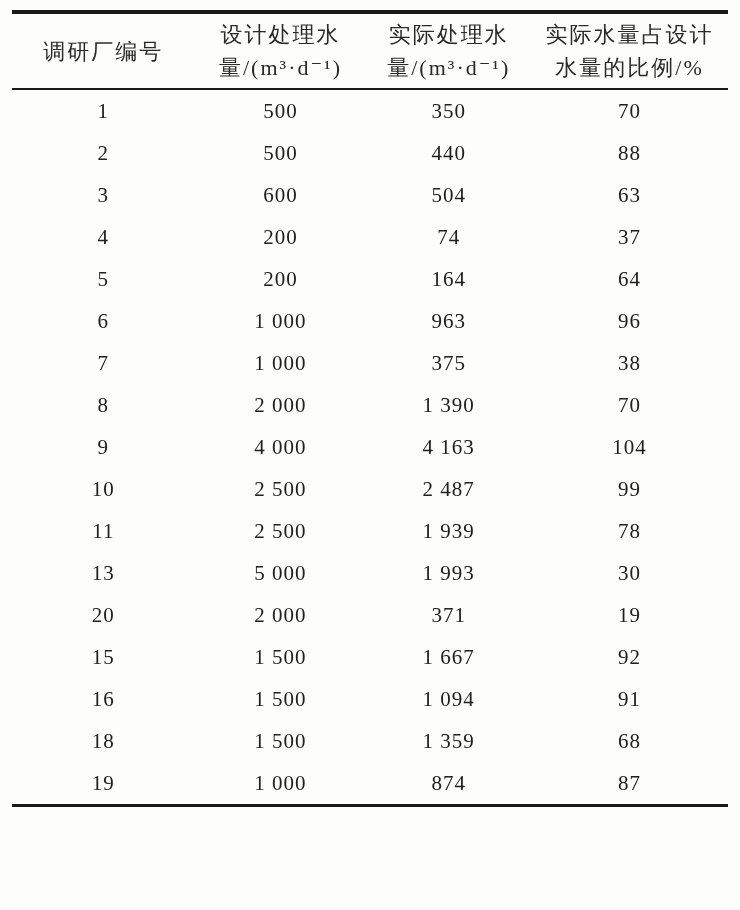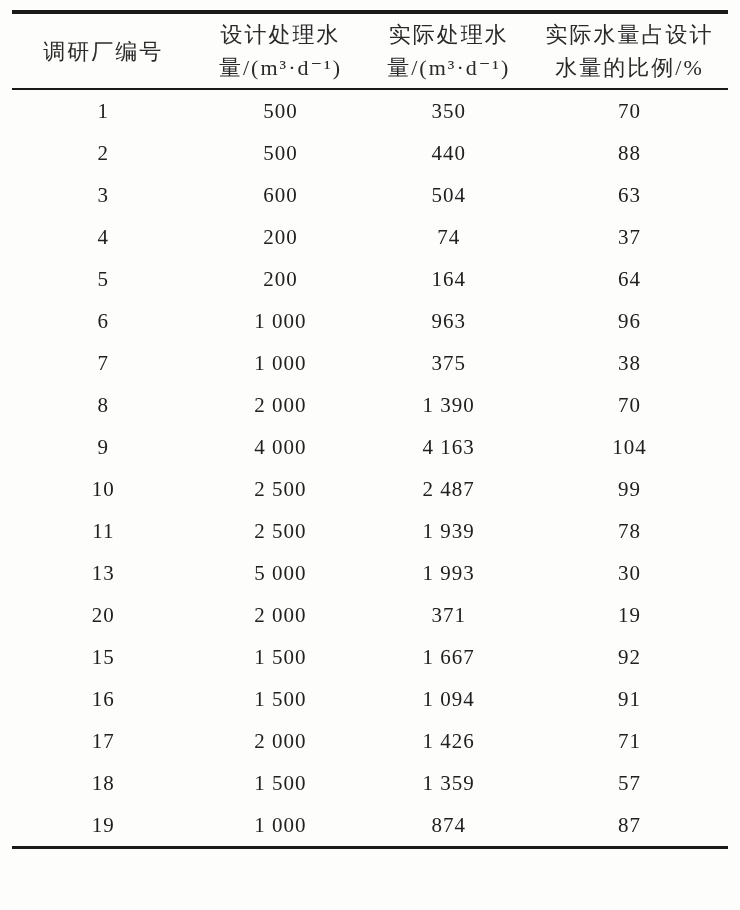--- a/index.html
+++ b/index.html
@@ -172,30 +172,24 @@
           <td>1 667</td>
           <td>92</td>
         </tr>
         <tr>
           <td>16</td>
           <td>1 500</td>
           <td>1 094</td>
           <td>91</td>
         </tr>
         <tr>
-          <td>17</td>
-          <td>2 000</td>
-          <td>1 426</td>
-          <td>71</td>
-        </tr>
-        <tr>
           <td>18</td>
           <td>1 500</td>
           <td>1 359</td>
-          <td>57</td>
+          <td>68</td>
         </tr>
         <tr>
           <td>19</td>
           <td>1 000</td>
           <td>874</td>
           <td>87</td>
         </tr>
       </tbody>
   </table>
 </div>

